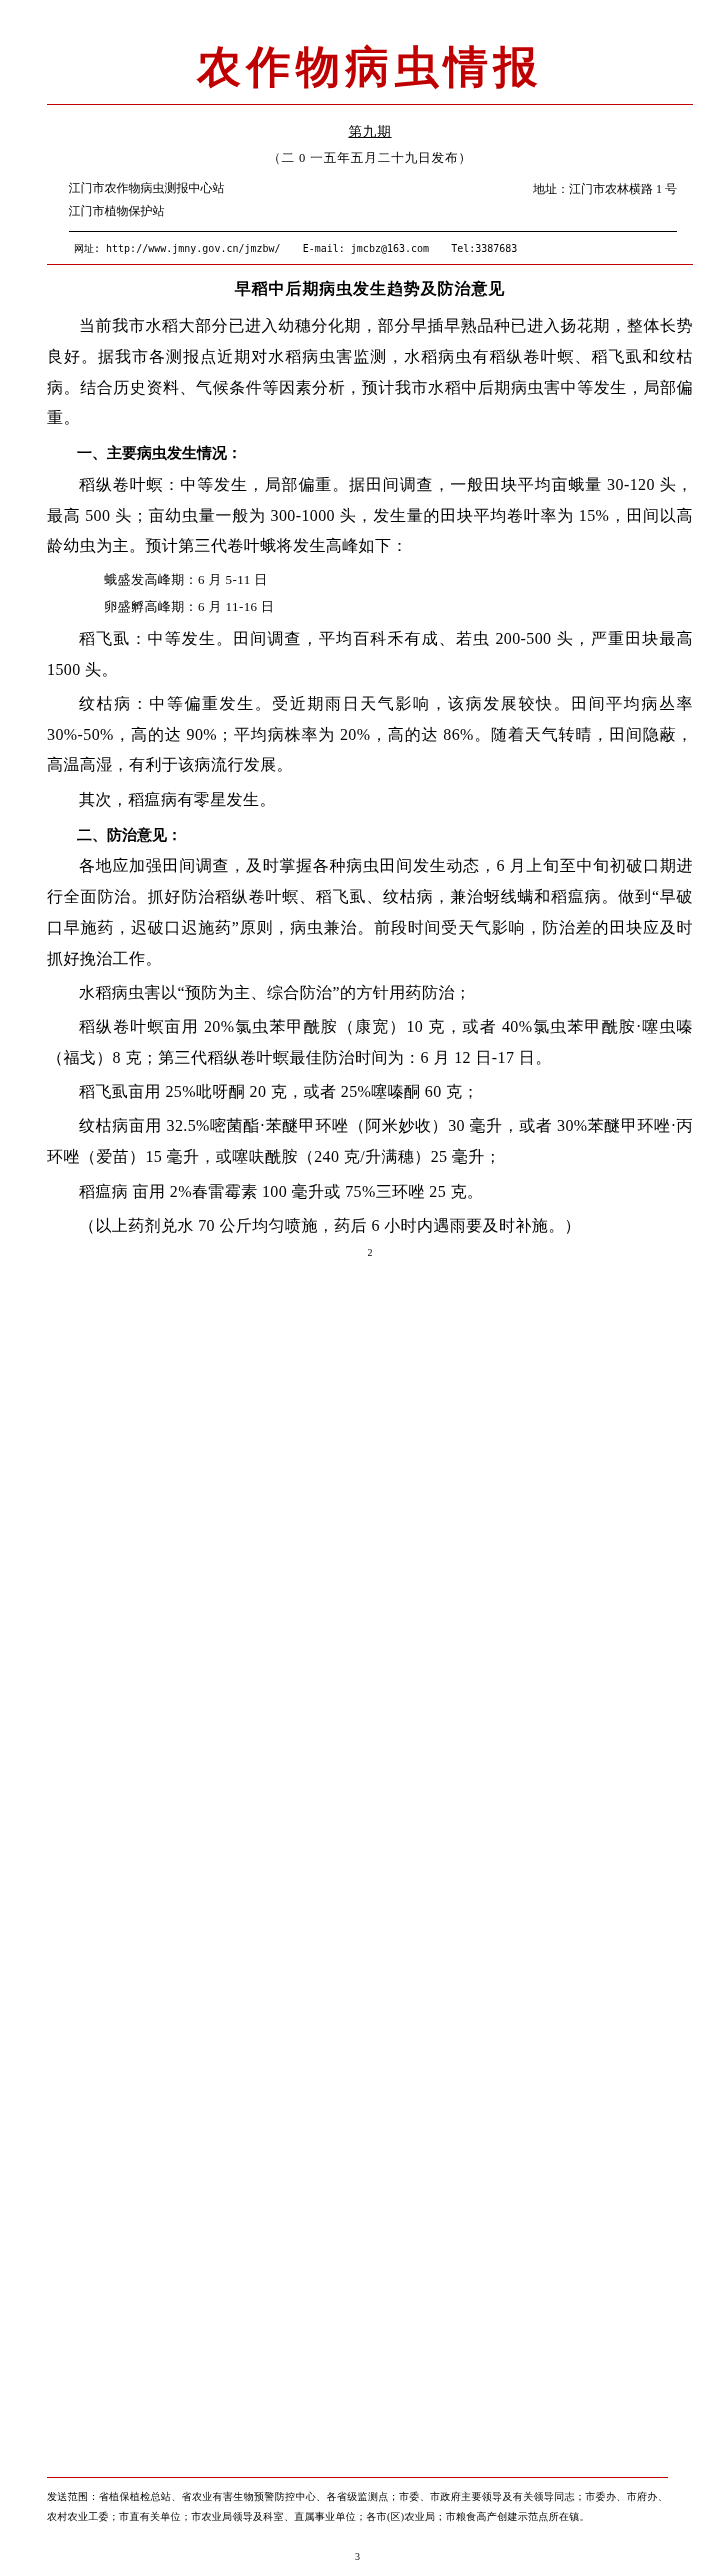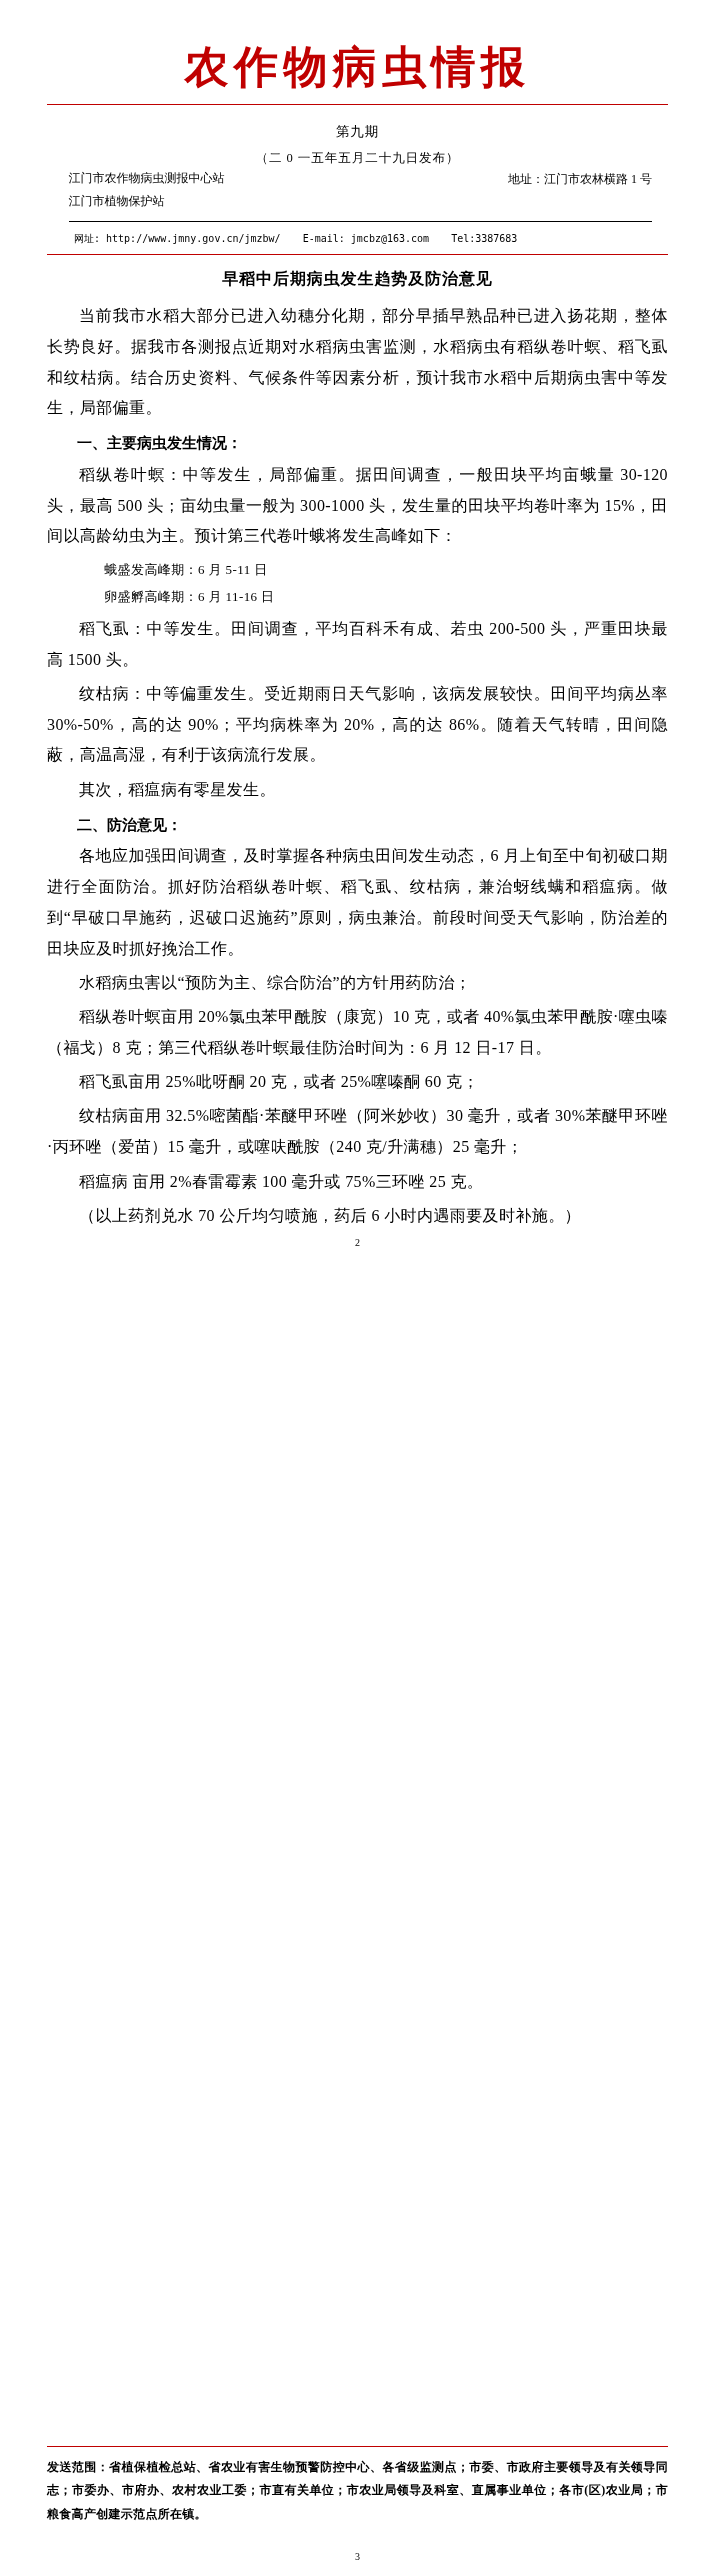--- a/index.html
+++ b/index.html
@@ -11,21 +11,21 @@
     width: 715px;
     min-height: 2576px;
     font-family: "Liberation Serif", "DejaVu Serif", serif;
     color: #000000;
   }
   .page {
     position: relative;
     width: 715px;
     min-height: 2576px;
     box-sizing: border-box;
-    padding: 25px 47px 0 47px;
+    padding: 25px 22px 0 47px;
   }
 
   
   .masthead {
     text-align: center;
     padding-top: 16px;
   }
   .masthead-title {
     font-family: "DejaVu Serif", "Liberation Serif", serif;
     font-weight: bold;
@@ -37,31 +37,32 @@
   .masthead-rule {
     margin: 10.8px auto 0 auto;
     border-top: 1.8px solid #c00000;
     width: 100%;
   }
   .issue-no {
     text-align: center;
     font-size: 13.5px;
     margin-top: 18px;
     letter-spacing: 0.9px;
+    text-decoration: underline;
   }
   .issue-date {
     text-align: center;
     font-size: 12.6px;
     margin-top: 9px;
     letter-spacing: 0.9px;
   }
 
   
   .issuer-block {
-    margin-top: 0;
+    margin-top: 10px;
     padding: 0 16px 0 21.6px;
     position: relative;
     font-size: 12px;
     line-height: 1.9;
   }
   .issuer-row {
     display: flex;
     justify-content: space-between;
     align-items: flex-start;
   }
@@ -131,26 +132,25 @@
     position: absolute;
     left: 47px;
     right: 47px;
     bottom: 50px;
   }
   .footer-rule {
     border-top: 1.8px solid #c00000;
     margin-bottom: 9px;
   }
   .footer-text {
-    font-size: 12px;
+    font-size: 10px;
     line-height: 1.95;
     text-align: justify;
     letter-spacing: 0.3px;
     margin: 0;
-    font-weight: bold;
   }
   .footer-count {
     text-align: right;
     font-size: 13px;
     margin-top: 12.6px;
     padding-right: 12.6px;
   }
   .page-num {
     position: absolute;
     left: 0;

